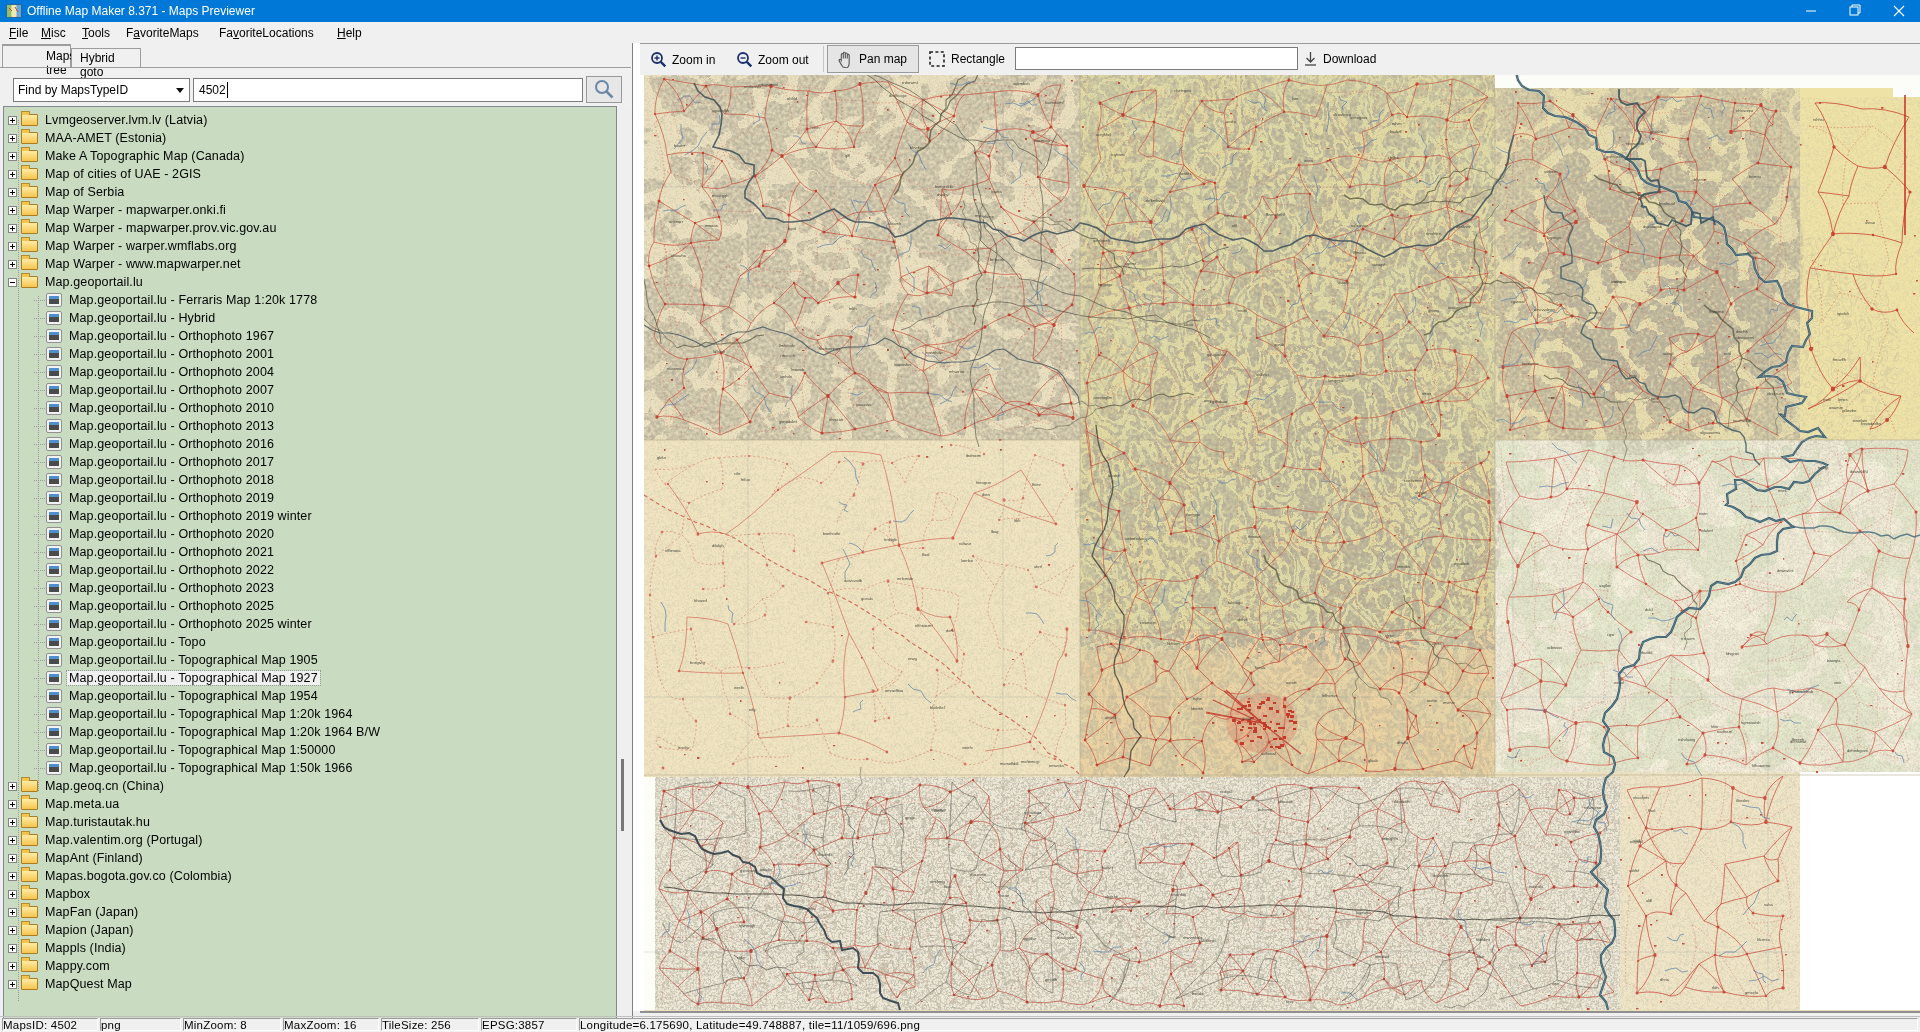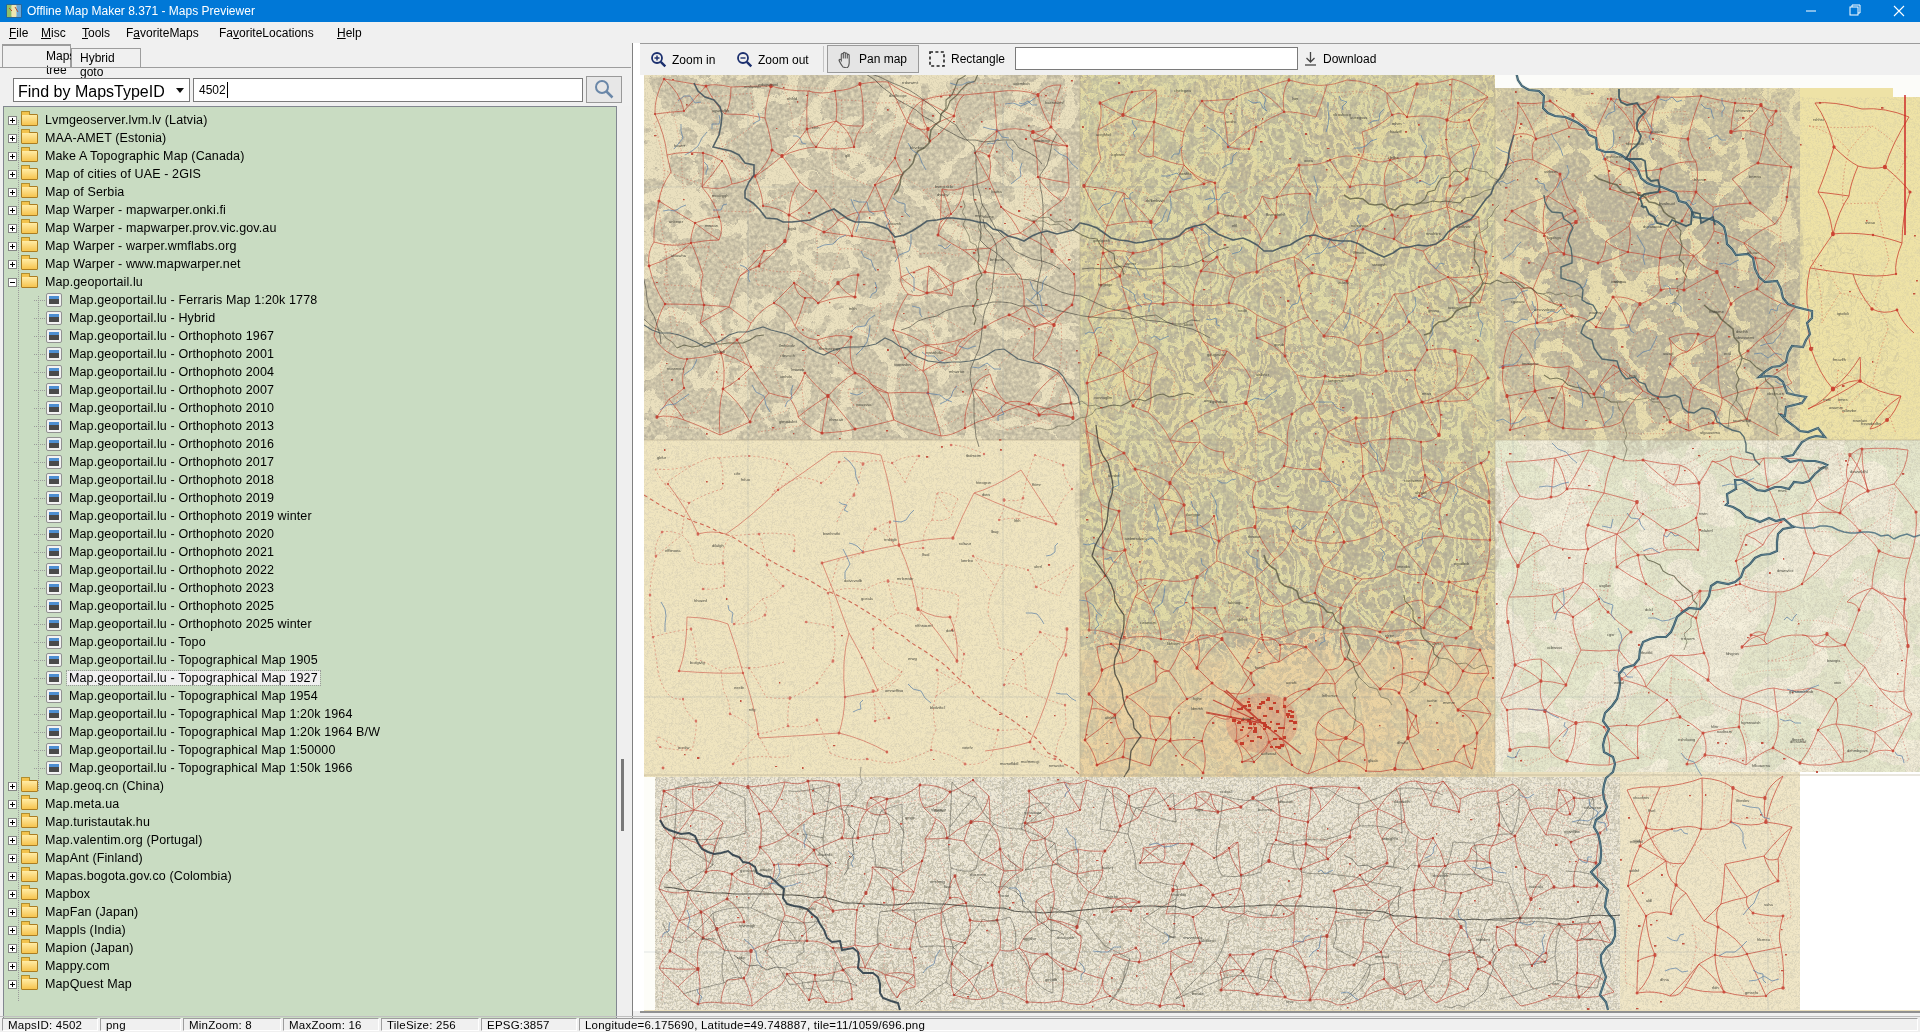--- a/index.html
+++ b/index.html
@@ -11,21 +11,21 @@
 #menu span { position:absolute; top:4px; }
 u.m { text-decoration:underline; }
 #lpanel { position:absolute; left:0; top:43px; width:633px; height:975px; background:#f0f0f0; border-right:1px solid #808080; }
 #lgap { position:absolute; left:633px; top:43px; width:11px; height:968px; background:#ffffff; }
 .tab { position:absolute; font-size:12px; color:#000; background:#f0f0f0; border:1px solid #9d9d9d; border-bottom:none; }
 #tab1 { left:2px; top:1px; width:69px; height:23px; border-top:2px solid #9d9d9d;}
 #tab1 .tl { position:absolute; left:7px; top:3px;margin-left:36px; }
 #tab2 { left:71px; top:5px; width:70px; height:19px; }
 #tab2 .tl { position:absolute; left:8px; top:2px; }
 #tabline { position:absolute; left:0; top:24px; width:631px; height:1px; background:#9d9d9d; }
-#combo { position:absolute; left:13px; top:35px; width:177px; height:24px; background:#fff; border:1px solid #7a7a7a; font-size:16px; }
+#combo { position:absolute; left:13px; top:35px; width:177px; height:24px; background:#fff; border:1px solid #7a7a7a; font-size:12px; }
 #combo .ct { position:absolute; left:4px; top:4px; }
 #combo .arr { position:absolute; right:1px; top:1px; width:16px; height:20px; background:#fff; }
 #combo .arr:after { content:""; position:absolute; left:4px; top:8px; border:4px solid transparent; border-top:5px solid #111; }
 #finput { position:absolute; left:193px; top:35px; width:390px; height:24px; background:#fff; border:1px solid #7a7a7a; font-size:12px; }
 #finput .ct { position:absolute; left:5px; top:4px; }
 #finput .caret { position:absolute; left:33px; top:3px; width:1px; height:16px; background:#000; }
 #sbtn { position:absolute; left:586px; top:33px; width:36px; height:27px; background:#e7e7e7; border:1px solid #999; }
 #tree { position:absolute; left:3px; top:63px; width:614px; height:946px; background:#c9dcc2; border:1px solid #828790; overflow:hidden; font-size:12.5px; letter-spacing:0.12px; padding-top:4px; }
 #vsb { position:absolute; left:617px; top:63px; width:14px; height:946px; background:#efefef; }
 #vsb .thumb { position:absolute; left:4px; top:653px; width:3px; height:72px; background:#787878; }
@@ -46,21 +46,21 @@
 .img u { position:absolute; left:2px; bottom:2px; right:2px; height:5px; background:#4a4a4a; }
 #rtoolbar { position:absolute; left:640px; top:43px; width:1280px; height:32px; background:#f0f0f0; border-top:1px solid #9b9b9b; font-size:12px; color:#000; }
 #rtoolbar span.t { position:absolute; top:9px; }
 #panbtn { position:absolute; left:827px; top:45px; width:92px; height:28px; background:#e5e5e5; border:1px solid #9a9a9a;padding-left:40px; }
 #rtb-input { position:absolute; left:1015px; top:47px; width:283px; height:23px; background:#fff; border:1px solid #7a7a7a; }
 #tsep { position:absolute; left:823px; top:46px; width:1px; height:26px; background:#c5c5c5; }
 #mapwrap { position:absolute; left:644px; top:75px; width:1276px; height:936px; background:#eadfbd; }
 #mapborder { position:absolute; left:640px; top:1011px; width:1280px; height:2px; background:#909090; }
 #status { position:absolute; left:0; top:1018px; width:1920px; height:14px; background:#f0f0f0; font-size:11.5px; letter-spacing:0.22px; }
 #statline { position:absolute; left:0; top:1016px; width:1920px; height:1px; background:#c0c0c0; }
-.sseg { position:absolute; top:0; height:13px; line-height:13px; background:#f0f0f0; border:1px solid; border-color:#9d9d9d #fff #fff #9d9d9d; padding-left:5px; color:#000; }
+.sseg { position:absolute; top:0; height:13px; line-height:13px; background:#f0f0f0; border:1px solid; border-color:#9d9d9d #fff #fff #9d9d9d; color:#000; }
 </style></head>
 <body>
 <div id="title">
  <svg class="ic" width="16" height="16" viewBox="0 0 16 16">
       <rect x="1" y="2" width="14" height="12" fill="#e8e4d0" stroke="#555" stroke-width="1"></rect>
       <path d="M1 2h4.6v12H1z" fill="#8fbf6a"></path>
       <path d="M10.3 2H15v12h-4.7z" fill="#6aa7d8"></path>
       <path d="M5.6 2h4.7v12H5.6z" fill="#f0e6b0"></path>
       <path d="M3 5l3 3M9 4l3 5" stroke="#b05030" stroke-width="1" fill="none"></path>
     </svg>
@@ -145,22 +145,22 @@
 <div class="trow"><span class="ind2"></span><span class="stub"></span><span class="img"><b></b><u></u></span><span class="lbl">Map.geoportail.lu - Topographical Map 1:50000</span></div>
 <div class="trow"><span class="ind2"></span><span class="stub"></span><span class="img"><b></b><u></u></span><span class="lbl">Map.geoportail.lu - Topographical Map 1:50k 1966</span></div>
 <div class="trow"><span class="ind1"></span><span class="xp"><i class="h"></i><i class="v"></i></span><span class="fold"></span><span class="lbl">Map.geoq.cn (China)</span></div>
 <div class="trow"><span class="ind1"></span><span class="xp"><i class="h"></i><i class="v"></i></span><span class="fold"></span><span class="lbl">Map.meta.ua</span></div>
 <div class="trow"><span class="ind1"></span><span class="xp"><i class="h"></i><i class="v"></i></span><span class="fold"></span><span class="lbl">Map.turistautak.hu</span></div>
 <div class="trow"><span class="ind1"></span><span class="xp"><i class="h"></i><i class="v"></i></span><span class="fold"></span><span class="lbl">Map.valentim.org (Portugal)</span></div>
 <div class="trow"><span class="ind1"></span><span class="xp"><i class="h"></i><i class="v"></i></span><span class="fold"></span><span class="lbl">MapAnt (Finland)</span></div>
 <div class="trow"><span class="ind1"></span><span class="xp"><i class="h"></i><i class="v"></i></span><span class="fold"></span><span class="lbl">Mapas.bogota.gov.co (Colombia)</span></div>
 <div class="trow"><span class="ind1"></span><span class="xp"><i class="h"></i><i class="v"></i></span><span class="fold"></span><span class="lbl">Mapbox</span></div>
 <div class="trow"><span class="ind1"></span><span class="xp"><i class="h"></i><i class="v"></i></span><span class="fold"></span><span class="lbl">MapFan (Japan)</span></div>
+<div class="trow"><span class="ind1"></span><span class="xp"><i class="h"></i><i class="v"></i></span><span class="fold"></span><span class="lbl">Mapion (Japan)</span></div>
 <div class="trow"><span class="ind1"></span><span class="xp"><i class="h"></i><i class="v"></i></span><span class="fold"></span><span class="lbl">Mappls (India)</span></div>
-<div class="trow"><span class="ind1"></span><span class="xp"><i class="h"></i><i class="v"></i></span><span class="fold"></span><span class="lbl">Mapion (Japan)</span></div>
 <div class="trow"><span class="ind1"></span><span class="xp"><i class="h"></i><i class="v"></i></span><span class="fold"></span><span class="lbl">Mappy.com</span></div>
 <div class="trow"><span class="ind1"></span><span class="xp"><i class="h"></i><i class="v"></i></span><span class="fold"></span><span class="lbl">MapQuest Map</span></div>
  </div>
  <div id="vsb">
       <div class="thumb"></div>
     </div>
 </div>
 <div id="lgap"></div>
 <div id="rtoolbar">
  <svg class="abs" style="left:10px;top:7px" width="17" height="17" viewBox="0 0 17 17">

